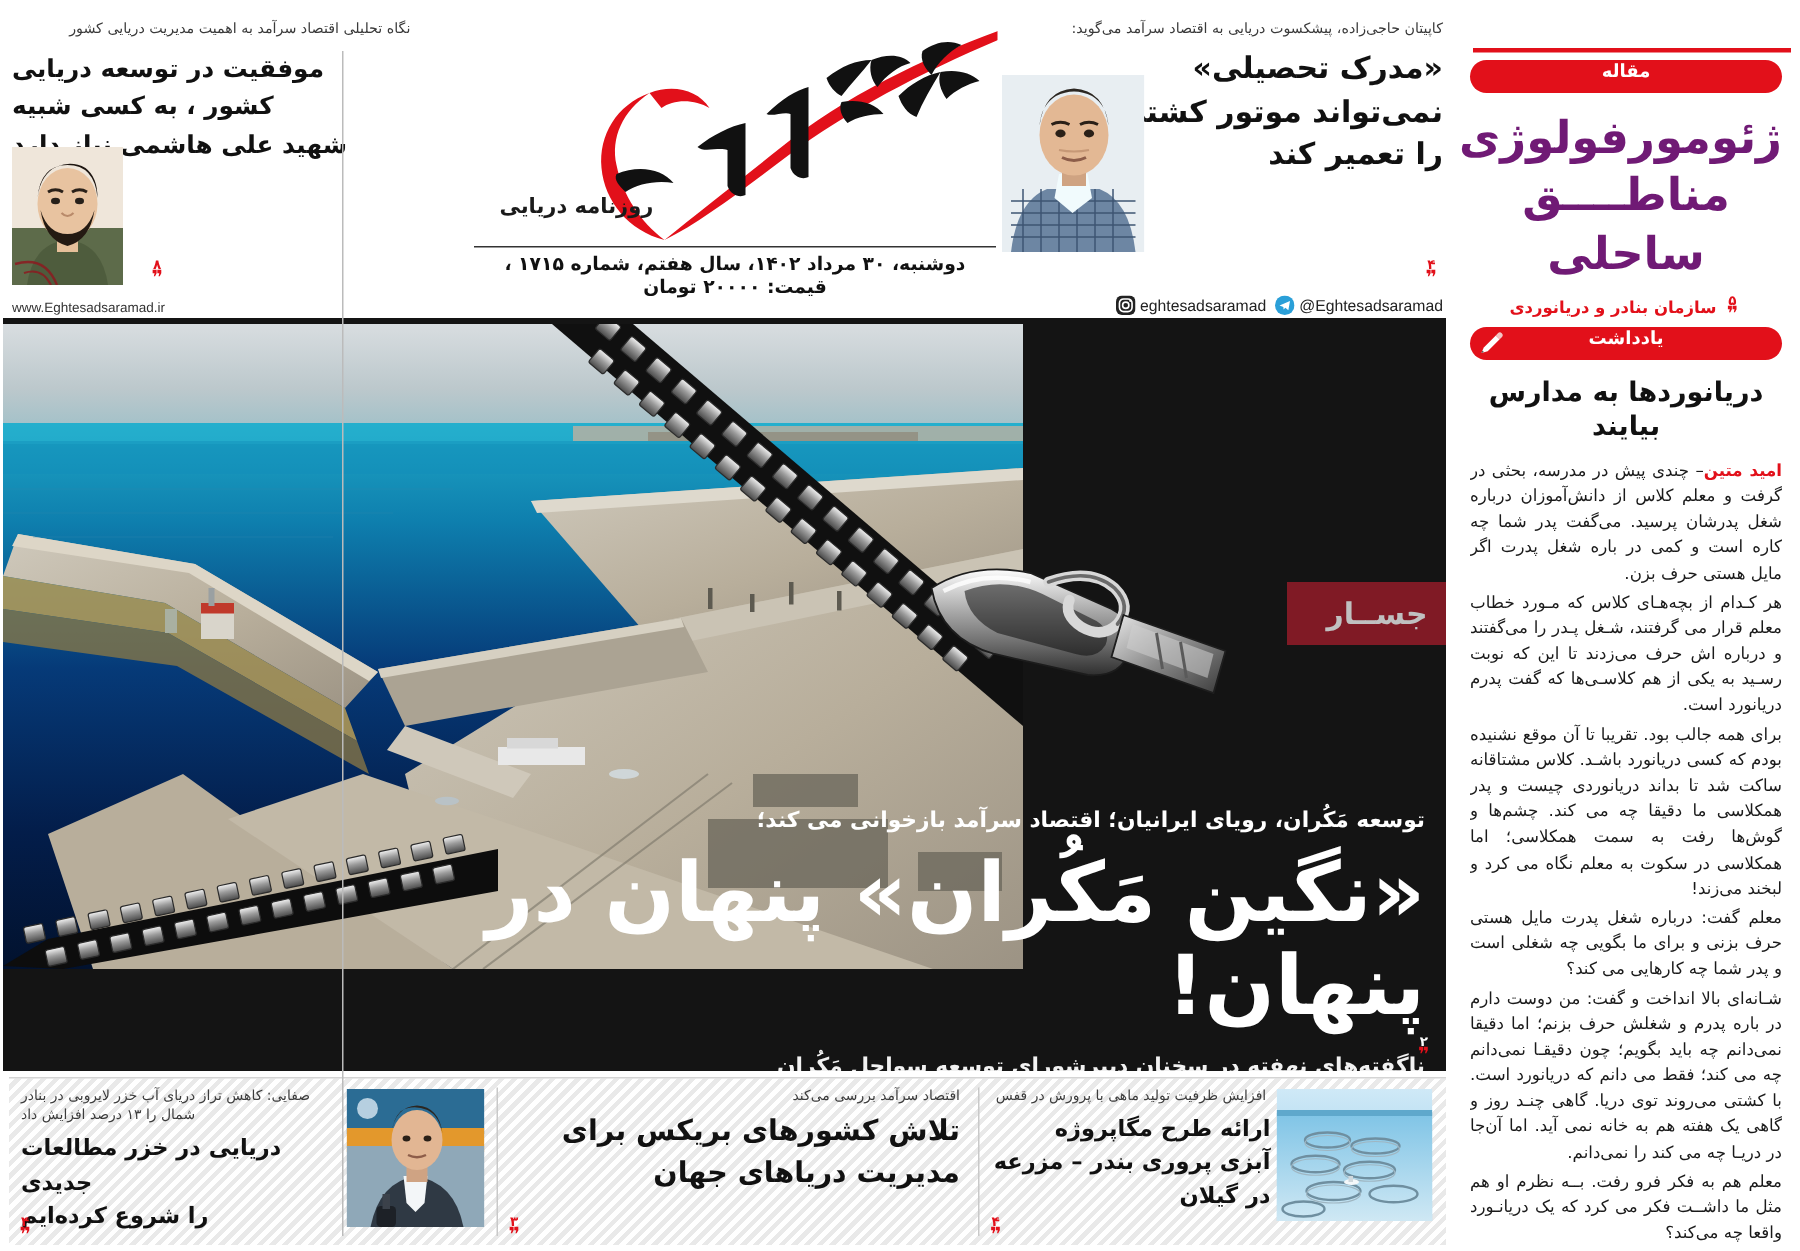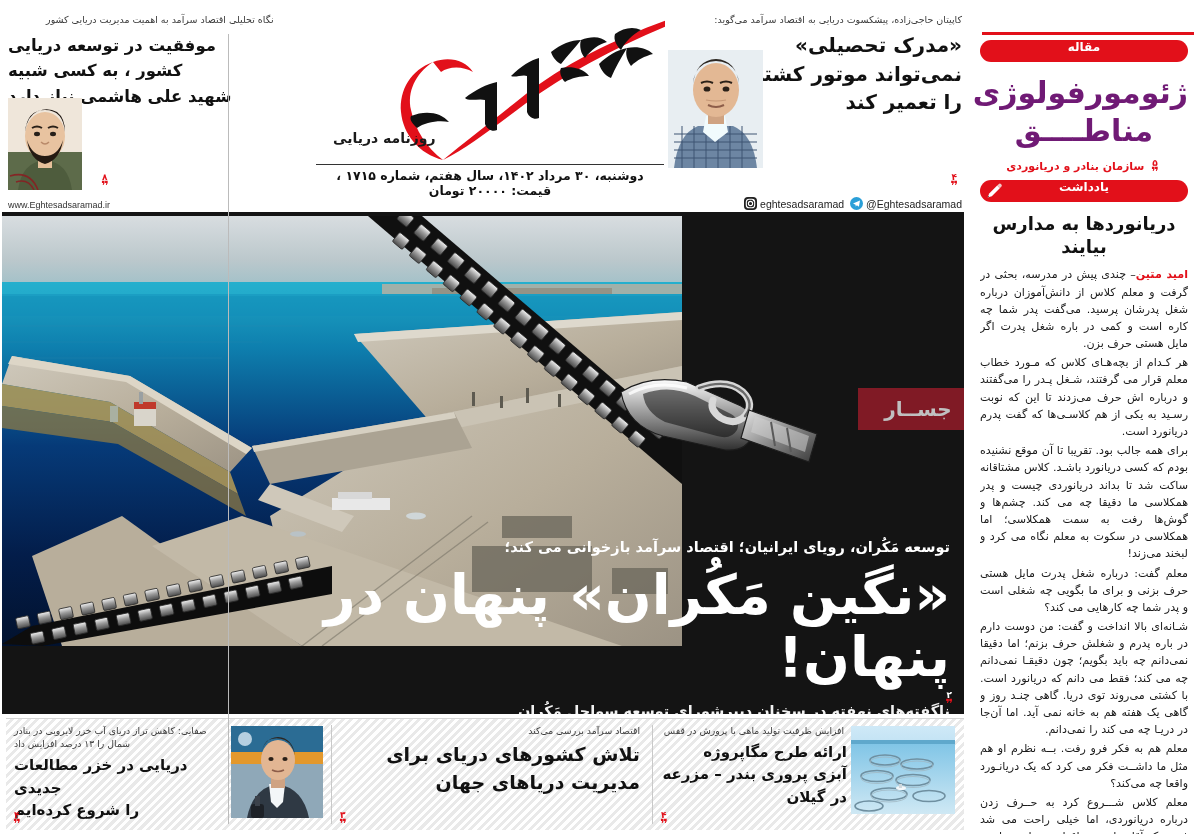--- a/index.html
+++ b/index.html
@@ -761,21 +761,21 @@
       </div>
 
       <div class="bs-div"></div>
 
       <div class="bs-cell c1" style="width:320px">
         <div class="bs-txt" style="text-align:right; padding-right:4px;">
           <div class="bs-kicker" style="text-align:right">
             <span class="ln">اقتصاد سرآمد بررسی می‌کند</span>
           </div>
           <div class="bs-head big" style="text-align:right">
-            <span class="ln">تلاش کشورهای دریای برای</span>
+            <span class="ln">تلاش کشورهای بریکس برای</span>
             <span class="ln">مدیریت دریاهای جهان</span>
           </div>
         </div>
         <div class="pg-marker bs-pg">
           <span class="num">۳</span>
           <span class="quo">❞</span>
         </div>
       </div>
 
       <div class="bs-div"></div>
@@ -839,20 +839,21 @@
     <div class="top-rule"></div>
     <div style="height:34px"></div>
 
     <div class="red-banner">
       <span>مقاله</span>
     </div>
 
     <div class="art-headline">
       <span class="ln">ژئومورفولوژی</span>
       <span class="ln">مناطــــق</span>
+      <span class="ln">ساحلی</span>
     </div>
 
     <div class="art-source">
       <span class="pg-marker">
         <span class="num">۵</span>
         <span class="quo">❞</span>
       </span>
       <span>سازمان بنادر و دریانوردی</span>
     </div>
 

